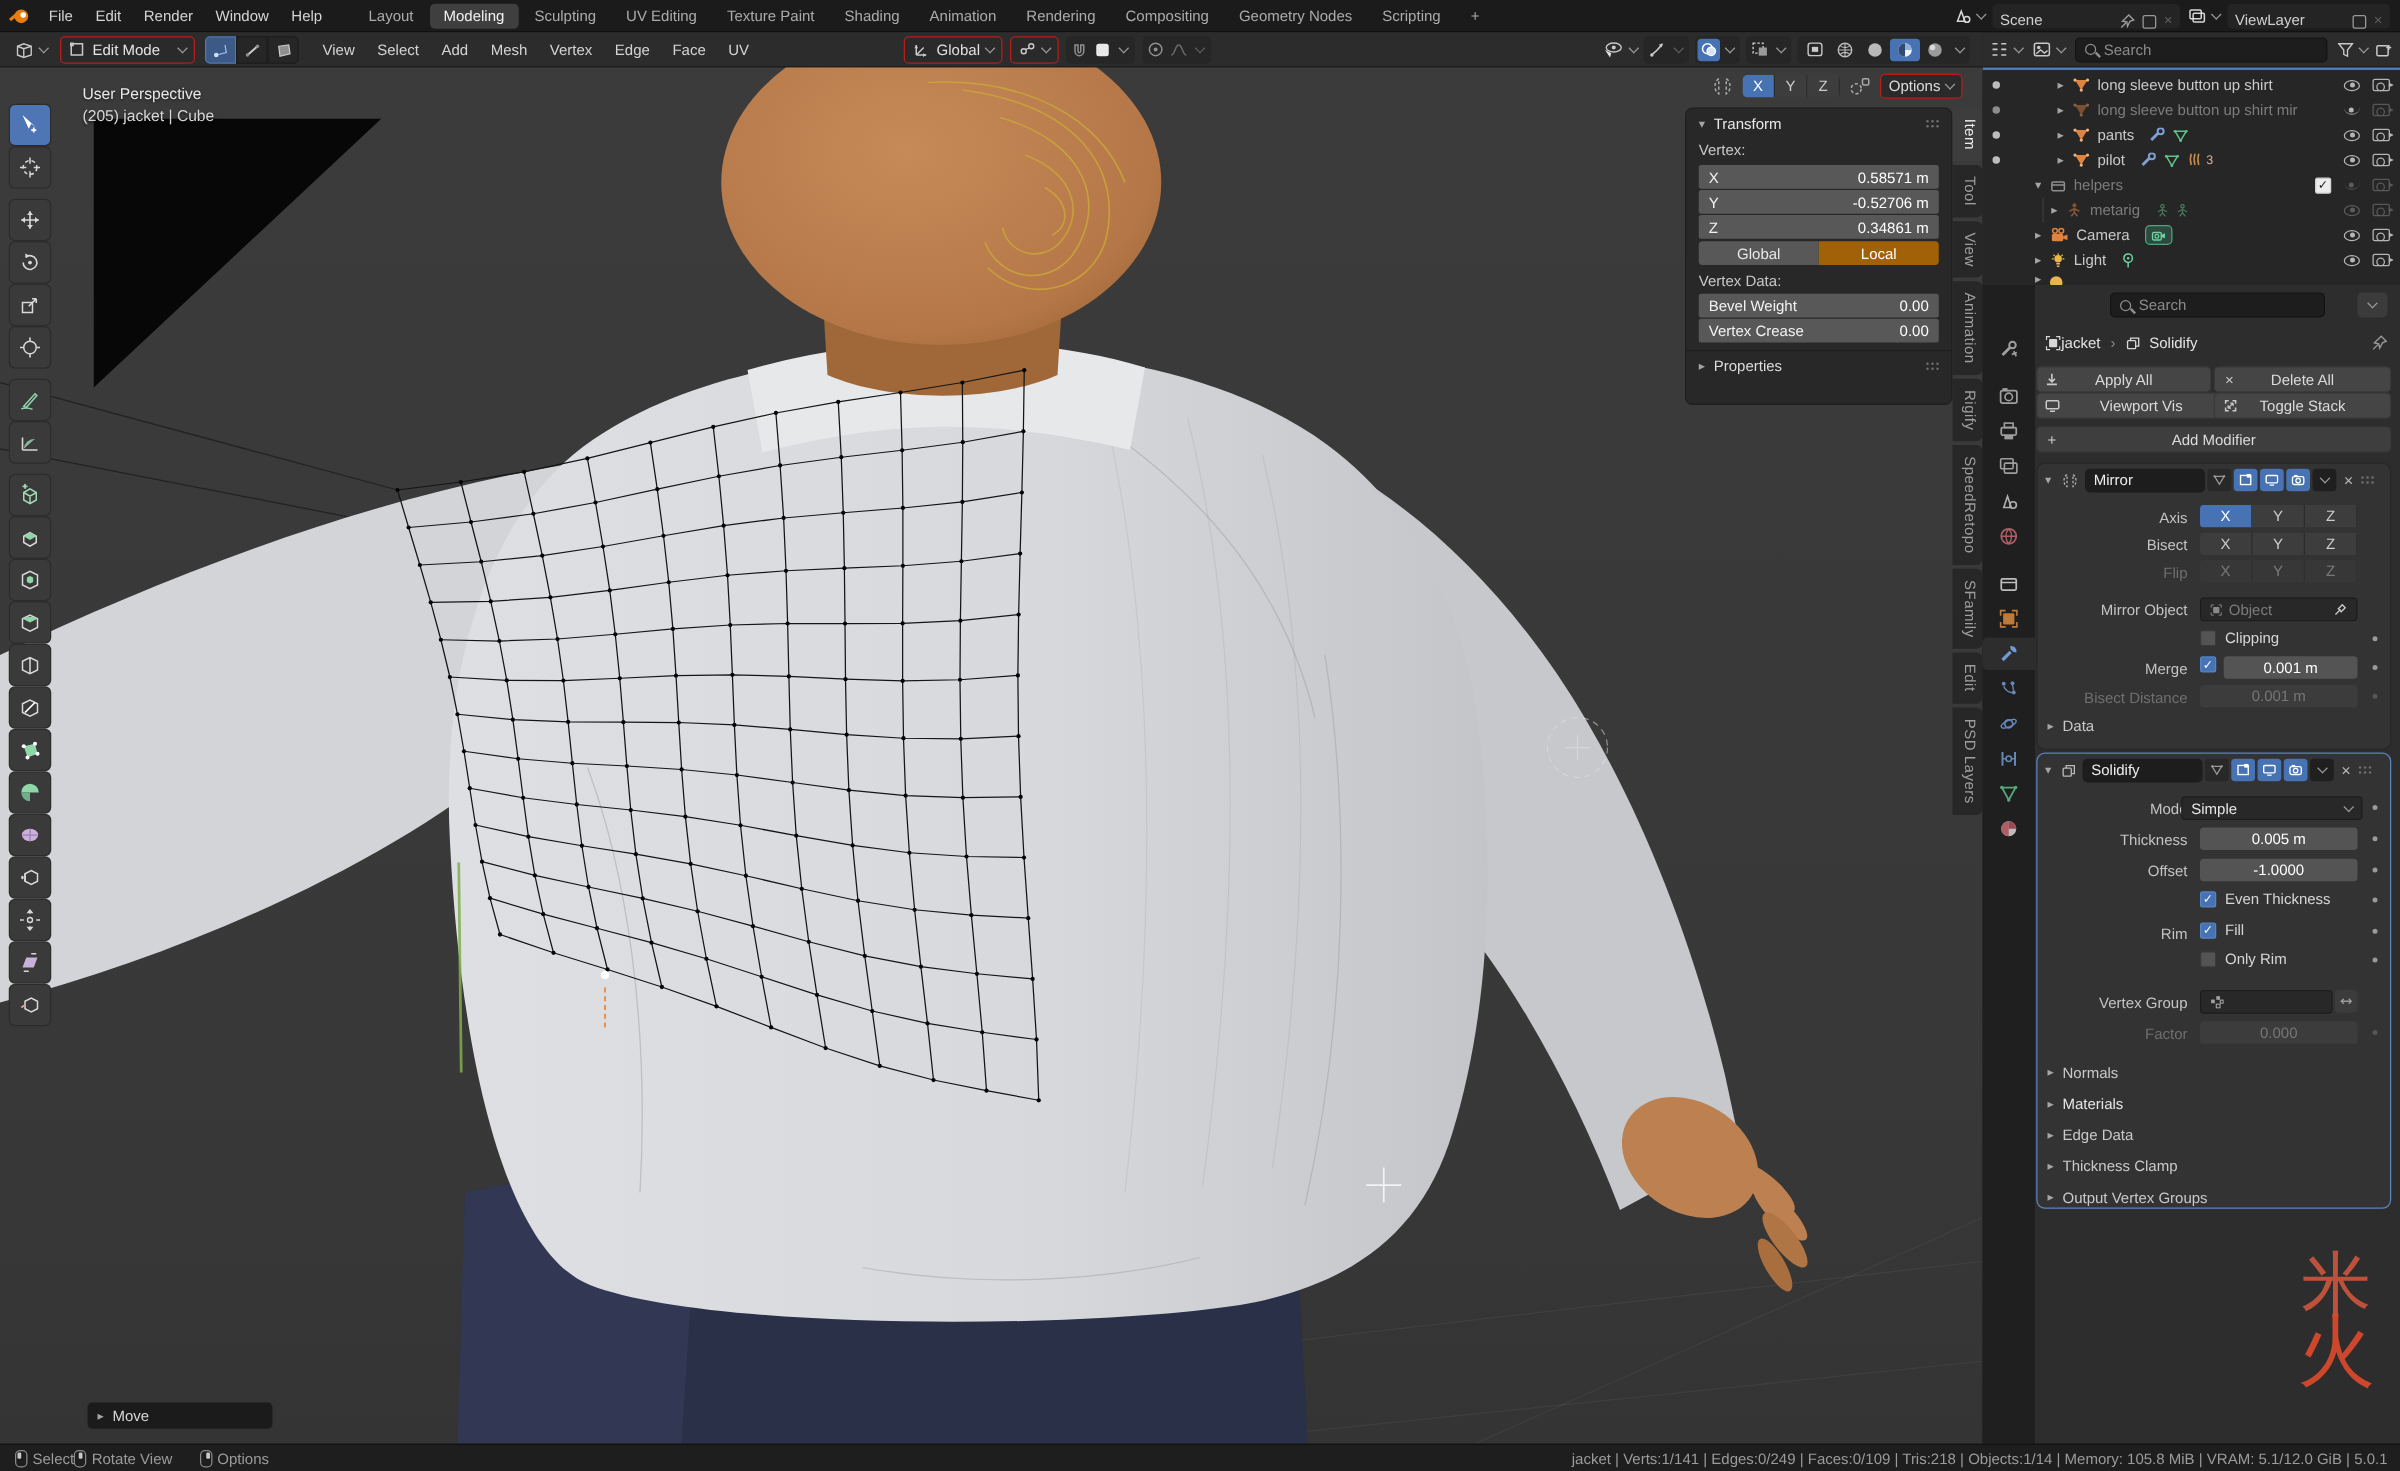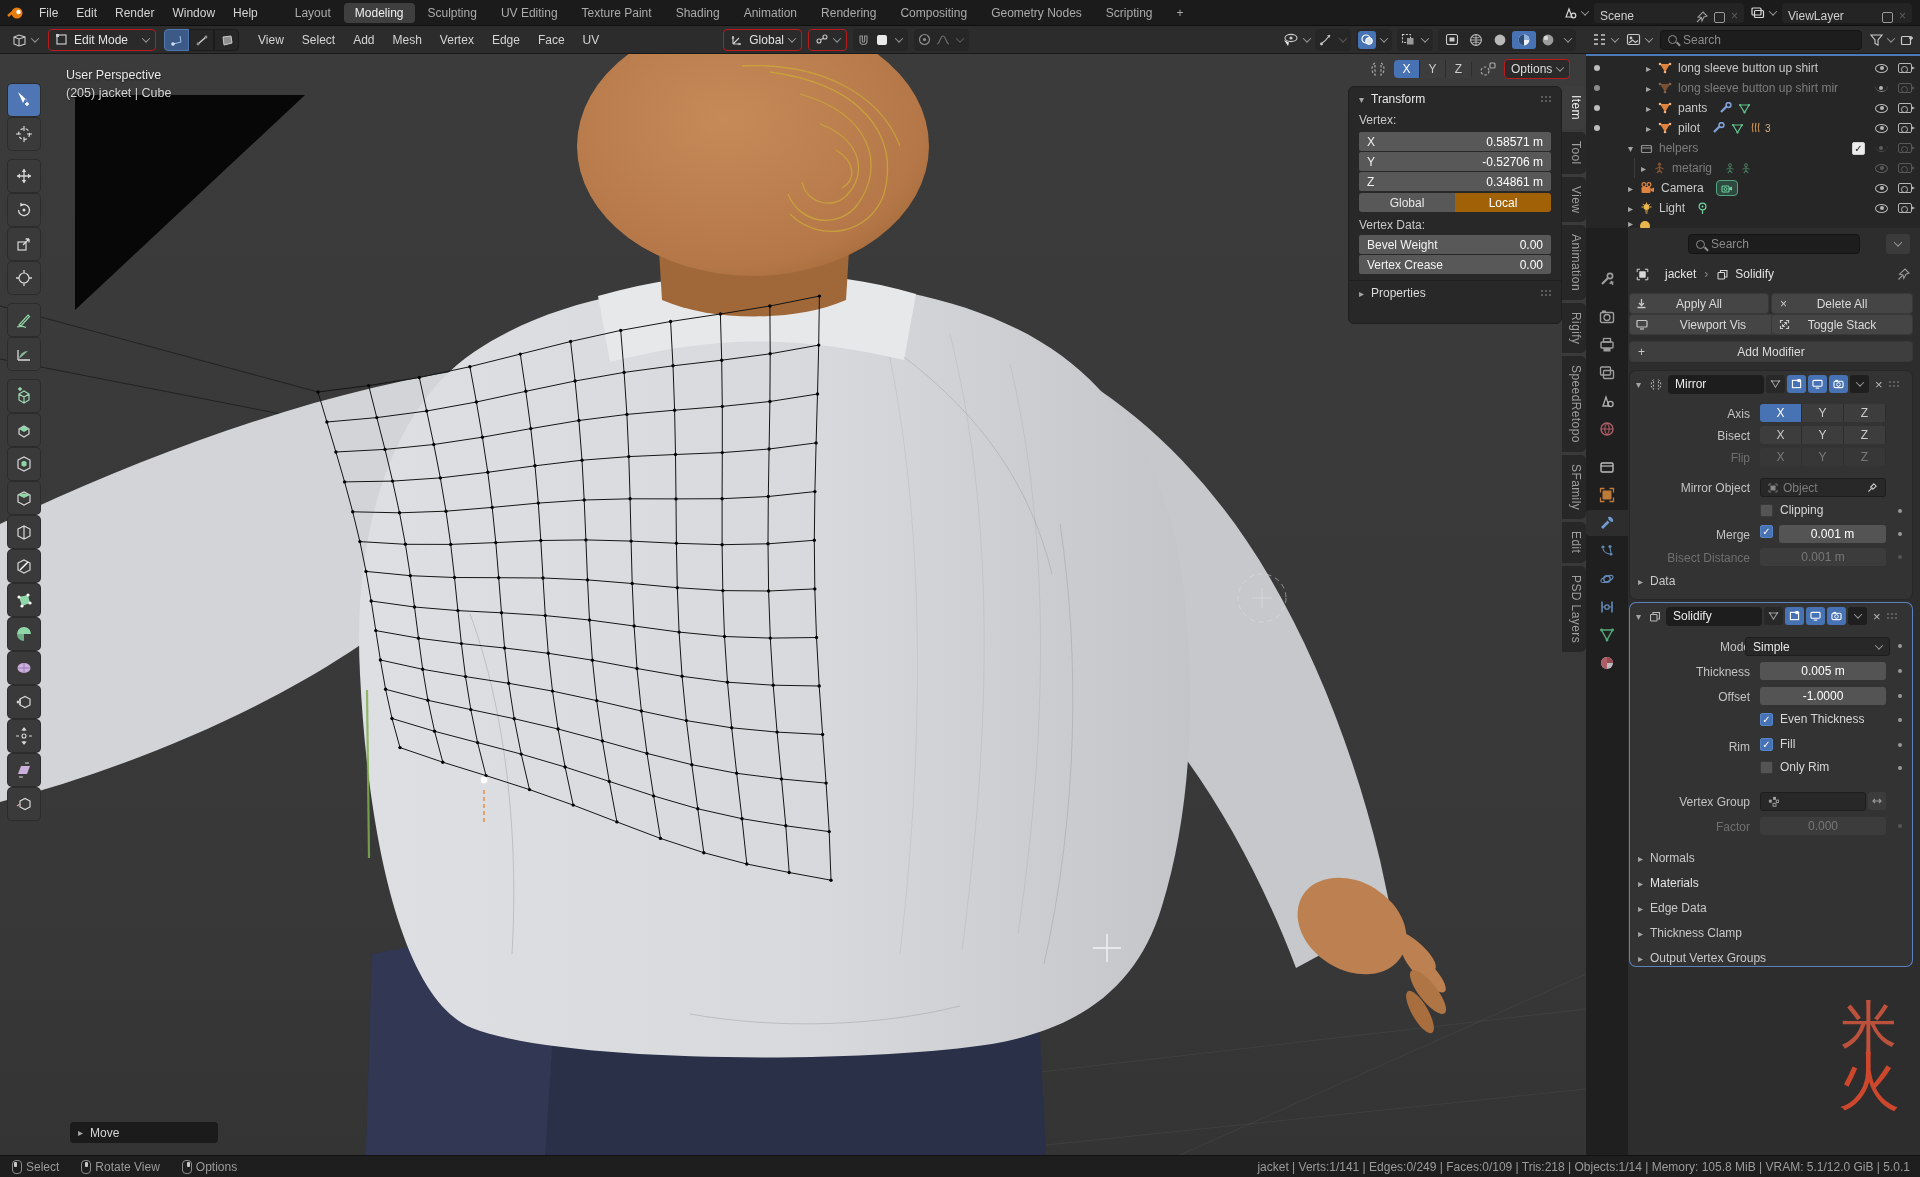--- a/index.html
+++ b/index.html
@@ -1094,21 +1094,21 @@
         <div style="margin-left:auto;margin-right:10px;width:24px;height:20px;background:#3b3b3b;border-radius:4px;display:flex;align-items:center;justify-content:center">
             <span class="chev" style="margin-left:0"></span>
           </div>
       </div>
 
       <div class="abs row" style="left:50px;top:36px;width:276px;height:20px">
         <svg width="13" height="13" viewBox="0 0 16 16">
             <rect x="4" y="4" width="8" height="8" rx="1" fill="#d8d8d8"></rect>
             <path d="M1.5 5 v-3.5 h3.5 M11 1.5 h3.5 V5 M14.5 11 v3.5 H11 M5 14.5 H1.5 V11" fill="none" stroke="#d8d8d8" stroke-width="1.2"></path>
           </svg>
-        <span style="margin-left:16px;color:#e2e2e2">jacket</span>
+        <span style="margin-left:0;color:#e2e2e2">jacket</span>
         <span style="margin:0 8px;color:#8a8a8a">›</span>
         <svg width="13" height="13" viewBox="0 0 16 16">
             <rect x="2.5" y="5.5" width="8" height="8" rx="1" fill="none" stroke="#d8d8d8" stroke-width="1.3"></rect>
             <path d="M5.5 5.5 V3 l8 0 v8 h-2.5" fill="none" stroke="#d8d8d8" stroke-width="1.3"></path>
           </svg>
         <span style="margin-left:6px;color:#e2e2e2">Solidify</span>
         <svg width="13" height="13" viewBox="0 0 13 13" style="margin-left:auto;margin-right:2px">
             <path d="M8 1 L12 5 L9 6.2 L6.8 10.5 L6 7 L2.5 6.2 Z" fill="none" stroke="#9a9a9a" stroke-width="1.1"></path>
             <path d="M1.5 11.5 L5.5 7.5" stroke="#9a9a9a" stroke-width="1.1"></path>
           </svg>
@@ -1365,21 +1365,21 @@
     </div>
   </div>
 
   <div id="statusbar" class="abs">
     <div class="row" style="margin-left:12px">
       <span class="mouse l">
           <i></i>
         </span>
       <span>Select</span>
     </div>
-    <div class="row" style="margin-left:22px">
+    <div class="row" style="">
       <span class="mouse m">
           <i></i>
         </span>
       <span>Rotate View</span>
     </div>
     <div class="row" style="margin-left:22px">
       <span class="mouse r">
           <i></i>
         </span>
       <span>Options</span>

